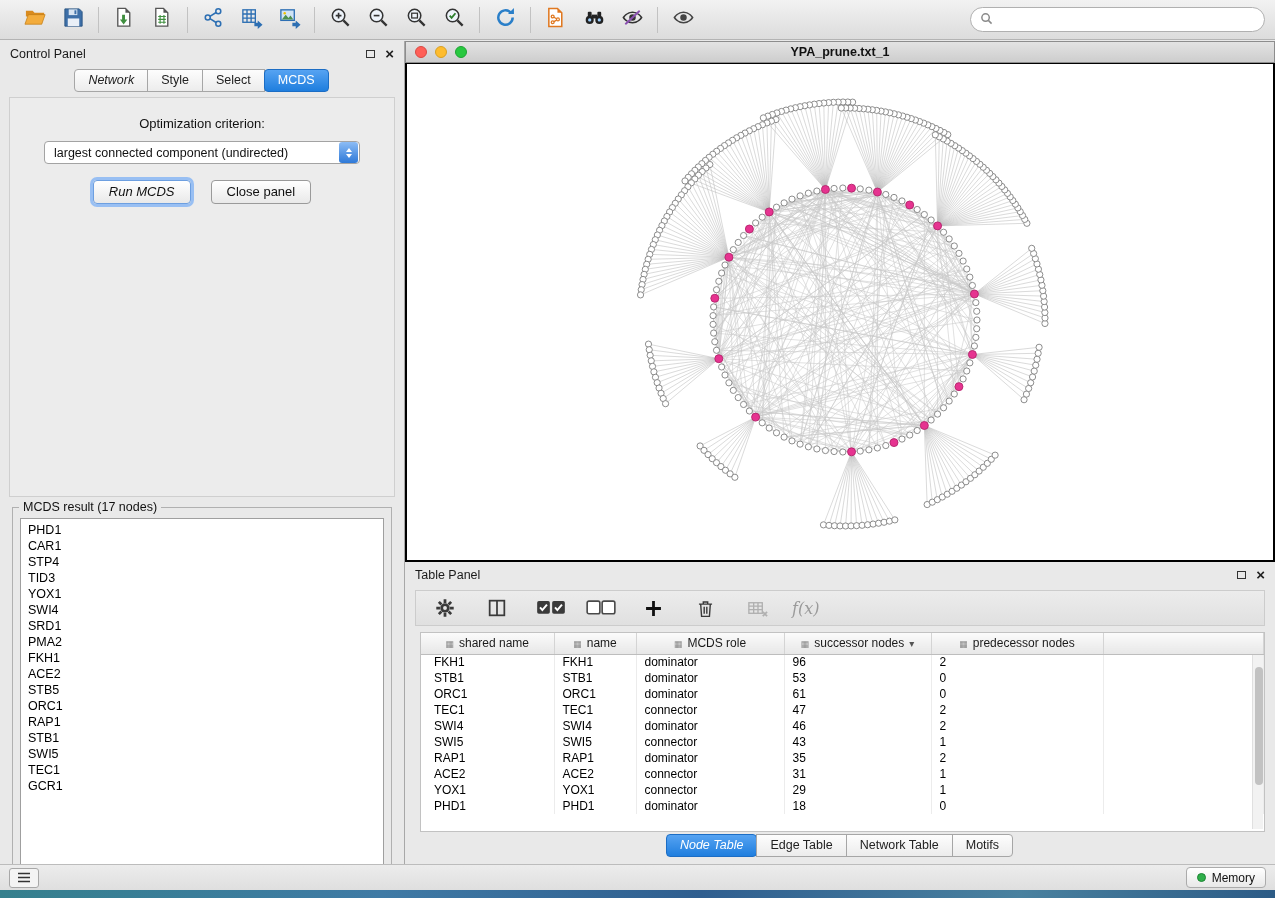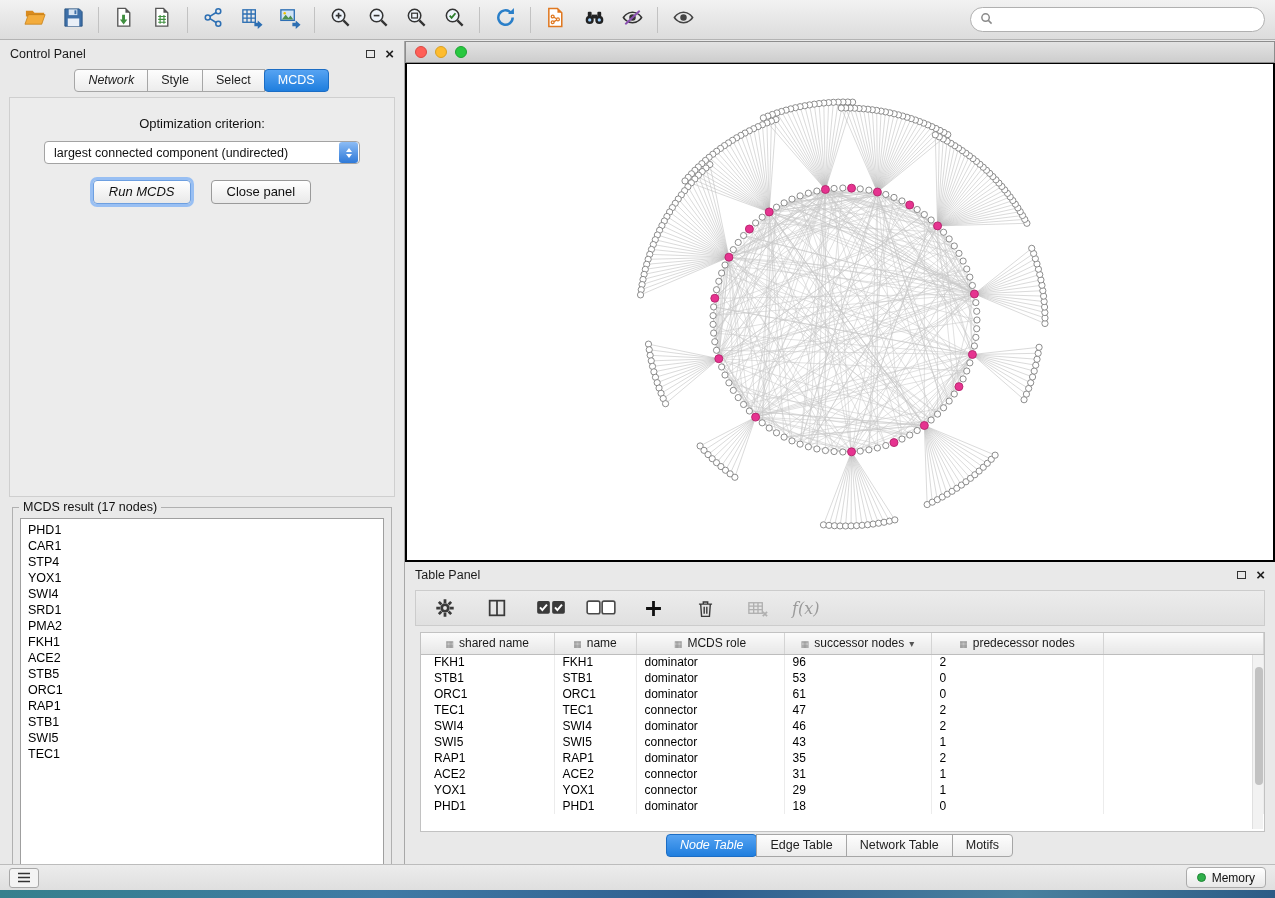--- a/index.html
+++ b/index.html
@@ -305,38 +305,41 @@
         <button class="mac-btn">Close panel</button>
       </div>
     </div>
 
     <div class="result-fieldset">
       <span class="result-legend">MCDS result (17 nodes)</span>
       <div class="result-list">
           <div class="list-item">PHD1</div>
           <div class="list-item">CAR1</div>
           <div class="list-item">STP4</div>
+          <div class="list-item">TID3</div>
           <div class="list-item">YOX1</div>
           <div class="list-item">SWI4</div>
           <div class="list-item">SRD1</div>
           <div class="list-item">PMA2</div>
           <div class="list-item">FKH1</div>
           <div class="list-item">ACE2</div>
           <div class="list-item">STB5</div>
           <div class="list-item">ORC1</div>
           <div class="list-item">RAP1</div>
           <div class="list-item">STB1</div>
           <div class="list-item">SWI5</div>
           <div class="list-item">TEC1</div>
+          <div class="list-item">GCR1</div>
         </div>
     </div>
   </div>
 
   <div class="network-window">
     <div class="net-titlebar">
+      <span class="net-title">YPA_prune.txt_1</span>
       <span class="traffic">
         <span class="tl" style="background:#ff5f57;border:1px solid #d94942;"></span>
         <span class="tl" style="background:#febc2e;border:1px solid #d8a022;"></span>
         <span class="tl" style="background:#28c840;border:1px solid #1ea333;"></span>
       </span>
     </div>
     <div class="net-canvas">
       <svg viewBox="0 0 866 496" preserveAspectRatio="xMidYMid meet">
           <g stroke="#9a9a9a" stroke-width="0.55" opacity="0.55">
             <line x1="321.90946484074345" y1="193.17494411910627" x2="314.63749067287114" y2="209.03521220622787"></line>

